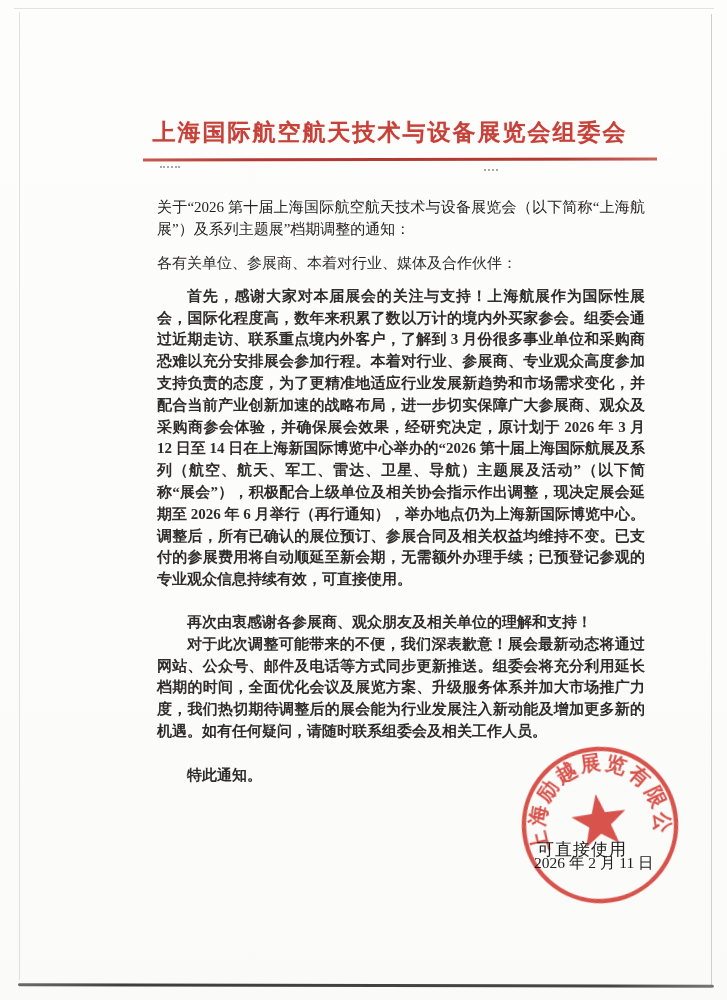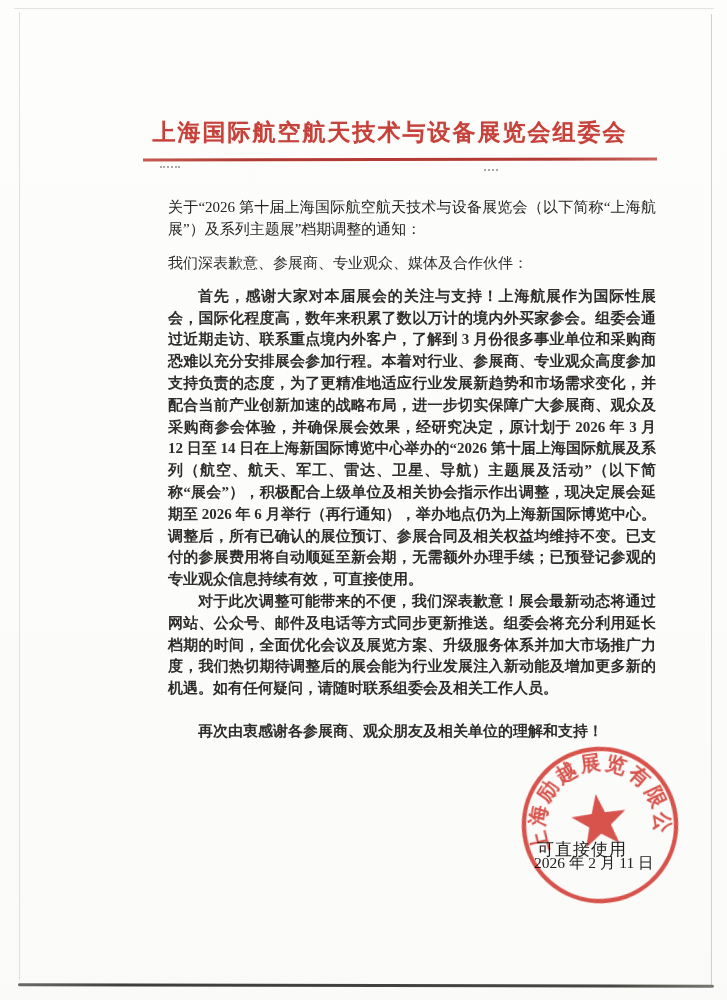--- a/index.html
+++ b/index.html
@@ -32,21 +32,21 @@
     color:#c5413a;letter-spacing:2px;
     text-shadow:0 0 1px rgba(197,65,58,.35);
   }
   .red-rule{
     position:absolute;left:143px;top:158px;width:514px;height:3px;
     background:linear-gradient(90deg,#c45a52,#b23a33 20%,#b23a33 80%,#c8665e);
     transform:rotate(-0.1deg);
   }
 
   .content{
-    position:absolute;left:168px;top:196px;width:488px;
+    position:absolute;left:157px;top:196px;width:488px;
     color:#2e2d2c;font-size:15px;line-height:21.8px;
     text-align:justify;
   }
   .content p{margin:0;}
   .subject{color:#252422;line-height:22px;}
   .salutation{margin-top:13px !important;}
   .body-para{text-indent:2em;font-weight:bold;}
   .first-body{margin-top:11px !important;}
   .thanks{margin-top:21px !important;}
   .closing{margin-top:22px !important;}
@@ -85,24 +85,25 @@
   <div class="scan-right"></div>
   <div class="scan-bottom"></div>
   <div class="smudge smudge-1"></div>
   <div class="smudge smudge-2"></div>
 
   <h1 class="org-title">上海国际航空航天技术与设备展览会组委会</h1>
   <div class="red-rule"></div>
 
   <div class="content">
     <p class="subject">关于“2026 第十届上海国际航空航天技术与设备展览会（以下简称“上海航展”）及系列主题展”档期调整的通知：</p>
-    <p class="salutation">我们深表歉意、参展商、专业观众、媒体及合作伙伴：</p>
+    <p class="salutation">各有关单位、参展商、本着对行业、媒体及合作伙伴：</p>
     <p class="body-para first-body">首先，感谢大家对本届展会的关注与支持！上海航展作为国际性展会，国际化程度高，数年来积累了数以万计的境内外买家参会。组委会通过近期走访、联系重点境内外客户，了解到 3 月份很多事业单位和采购商恐难以充分安排展会参加行程。本着对行业、参展商、专业观众高度参加支持负责的态度，为了更精准地适应行业发展新趋势和市场需求变化，并配合当前产业创新加速的战略布局，进一步切实保障广大参展商、观众及采购商参会体验，并确保展会效果，经研究决定，原计划于 2026 年 3 月 12 日至 14 日在上海新国际博览中心举办的“2026 第十届上海国际航展及系列（航空、航天、军工、雷达、卫星、导航）主题展及活动”（以下简称“展会”），积极配合上级单位及相关协会指示作出调整，现决定展会延期至 2026 年 6 月举行（再行通知），举办地点仍为上海新国际博览中心。调整后，所有已确认的展位预订、参展合同及相关权益均维持不变。已支付的参展费用将自动顺延至新会期，无需额外办理手续；已预登记参观的专业观众信息持续有效，可直接使用。</p>
+    <p class="body-para thanks">再次由衷感谢各参展商、观众朋友及相关单位的理解和支持！</p>
     <p class="body-para">对于此次调整可能带来的不便，我们深表歉意！展会最新动态将通过网站、公众号、邮件及电话等方式同步更新推送。组委会将充分利用延长档期的时间，全面优化会议及展览方案、升级服务体系并加大市场推广力度，我们热切期待调整后的展会能为行业发展注入新动能及增加更多新的机遇。如有任何疑问，请随时联系组委会及相关工作人员。</p>
-    <p class="body-para thanks">再次由衷感谢各参展商、观众朋友及相关单位的理解和支持！</p>
+    <p class="body-para closing">特此通知。</p>
   </div>
 
 
   <div class="office">可直接使用</div>
   <div class="sign-date">2026 年 2 月 11 日</div>
 
   <svg class="stamp" viewBox="0 0 190 190" aria-hidden="true">
     <defs>
       <path id="sealArc" d="M 36.7 116.2 A 62 62 0 1 1 153.3 116.2" fill="none"></path>
     </defs>

